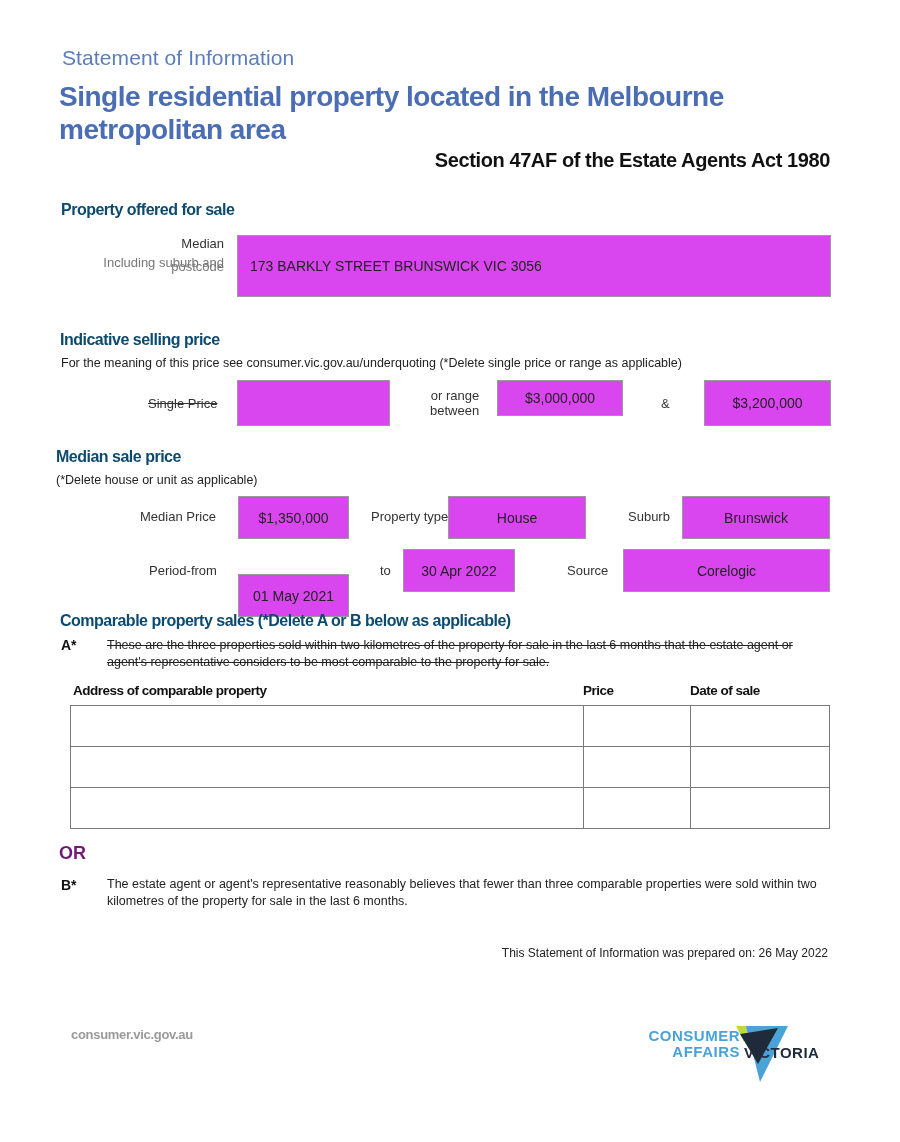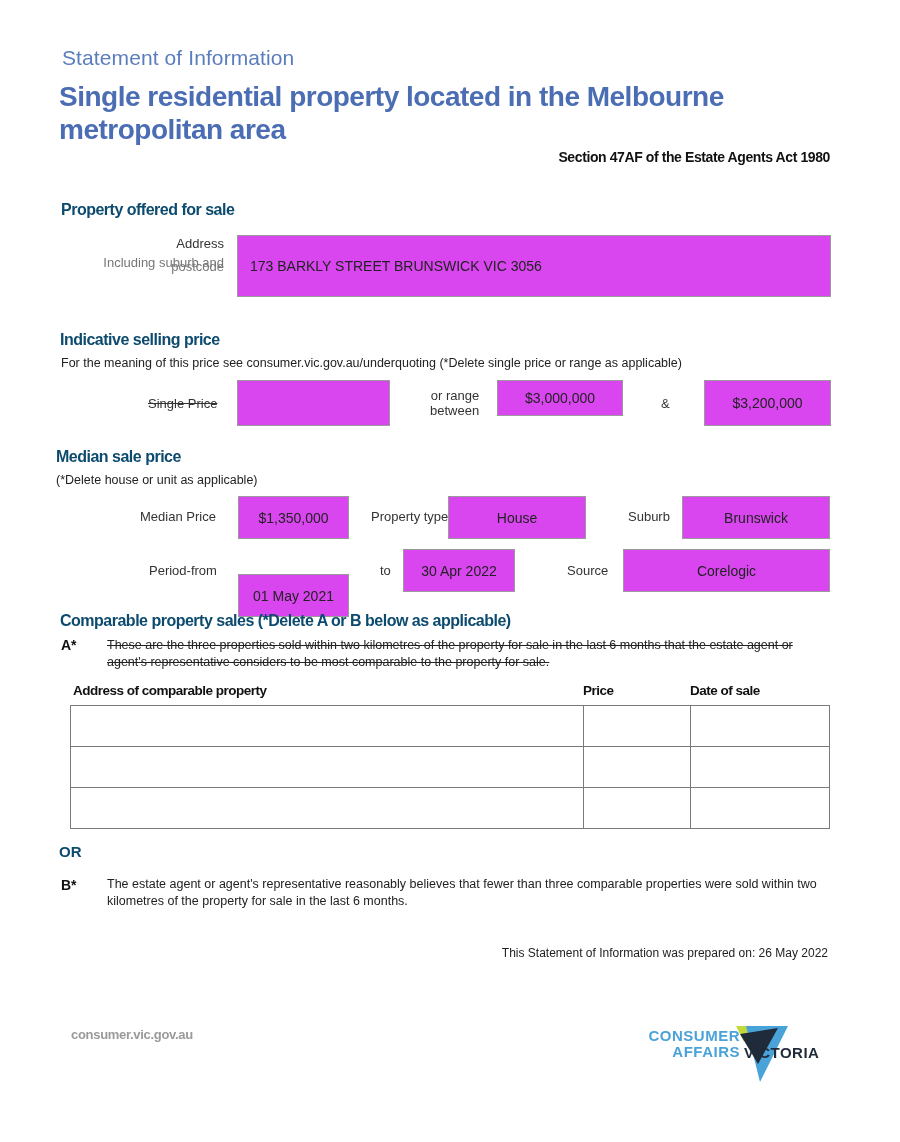--- a/index.html
+++ b/index.html
@@ -1,21 +1,21 @@
 <!DOCTYPE html>
 <html><head>
 <meta charset="utf-8">
 <style>
   html, body { margin: 0; padding: 0; background: #ffffff; }
   body { width: 900px; height: 1142px; position: relative; overflow: hidden;
          font-family: "Liberation Sans", sans-serif; color: #222; }
   .abs { position: absolute; }
   .kicker { left: 62px; top: 46px; font-size: 21px; color: #5a7dbd; letter-spacing: 0.1px; }
   .title { left: 59px; top: 80px; font-size: 28px; font-weight: bold; color: #4a6db3; line-height: 33px; width: 700px; letter-spacing: -0.5px; }
-  .section-act { right: 70px; top: 149px; font-size: 14px; font-weight: bold; color: #111; letter-spacing: -0.4px; }
+  .section-act { right: 70px; top: 149px; font-size: 20px; font-weight: bold; color: #111; letter-spacing: -0.4px; }
   .h2 { font-size: 16px; font-weight: bold; color: #0c4a6e; letter-spacing: -0.5px; }
   .box { position: absolute; border: 1.5px solid #9a9a9a; box-sizing: border-box; background: #d946ef;
          display: flex; align-items: center; font-size: 14px; color: #222; }
   .box.center { justify-content: center; }
   .lbl { position: absolute; font-size: 13px; color: #333; }
   .lbl-gray { color: #777; }
   .strike { text-decoration: line-through; }
   .small { font-size: 12.5px; color: #222; }
   table.comp { position: absolute; left: 70px; top: 705px; width: 760px; border-collapse: collapse; }
   table.comp td { border: 1.5px solid #7a7a7a; height: 40px; padding: 0; }
@@ -23,21 +23,21 @@
   .logo { position: absolute; left: 628px; top: 1024px; width: 210px; height: 60px; }
 </style>
 </head>
 <body>
 
 <div class="abs kicker">Statement of Information</div>
 <div class="abs title">Single residential property located in the Melbourne metropolitan area</div>
 <div class="abs section-act">Section 47AF of the Estate Agents Act 1980</div>
 
 <div class="abs h2" style="left:61px; top:201px;">Property offered for sale</div>
-<div class="lbl" style="right:676px; top:236px; text-align:right;">Address</div>
+<div class="lbl" style="right:676px; top:236px; text-align:right;">Median</div>
 <div class="lbl lbl-gray" style="right:676px; top:255px; text-align:right;">Including suburb and</div>
 <div class="lbl lbl-gray" style="right:676px; top:259px; text-align:right;">postcode</div>
 <div class="box" style="left:237px; top:235px; width:594px; height:62px; padding-left:12px;">
   <span>173 BARKLY STREET BRUNSWICK VIC 3056</span>
 </div>
 
 <div class="abs h2" style="left:60px; top:331px;">Indicative selling price</div>
 <div class="abs small" style="left:61px; top:356px;">For the meaning of this price see consumer.vic.gov.au/underquoting (*Delete single price or range as applicable)</div>
 <div class="lbl strike" style="left:148px; top:396px;">Single Price</div>
 <div class="box" style="left:237px; top:380px; width:153px; height:46px;">
@@ -105,21 +105,21 @@
     <td></td>
   </tr>
   <tr>
     <td></td>
     <td></td>
     <td></td>
   </tr>
 </tbody>
   </table>
 
-<div class="abs" style="left:59px; top:843px; font-size:15px; font-weight:bold; color:#0c4a6e;">OR</div>
+<div class="abs" style="left:59px; top:843px; font-size:18px; font-weight:bold; color:#701a75;">OR</div>
 <div class="abs" style="left:61px; top:877px; font-size:14px; font-weight:bold; color:#111;">B*</div>
 <div class="abs" style="left:107px; top:876px; width:725px; font-size:12.5px; line-height:17px; color:#222;">The estate agent or agent's representative reasonably believes that fewer than three comparable properties were sold within two kilometres of the property for sale in the last 6 months.</div>
 
 <div class="abs" style="right:72px; top:946px; font-size:12px; color:#222;">This Statement of Information was prepared on: 26 May 2022</div>
 
 <div class="abs" style="left:61px; top:1027px; font-size:13px; font-weight:bold; color:#9a9a9a; letter-spacing:-0.3px;margin-left:10px;">consumer.vic.gov.au</div>
 
 <div class="logo">
   <svg width="210" height="60" viewBox="0 0 210 60" style="position:absolute; left:0; top:0;">
     <polygon points="108,2 122,2 116,18" fill="#c3d93a"></polygon>

